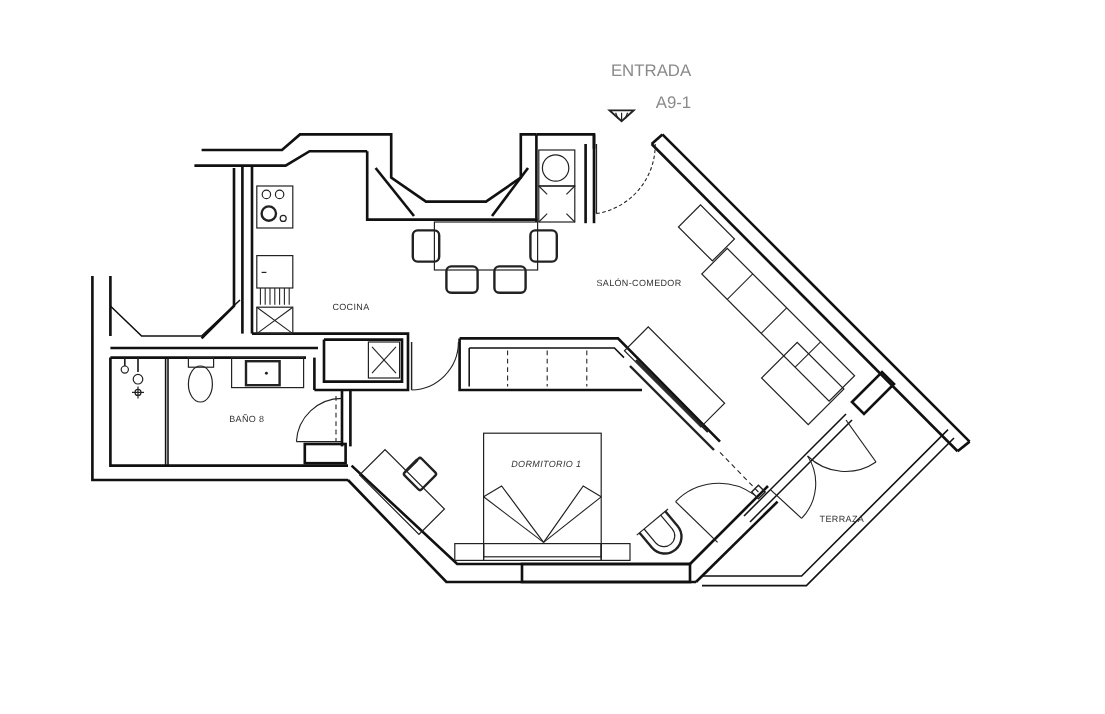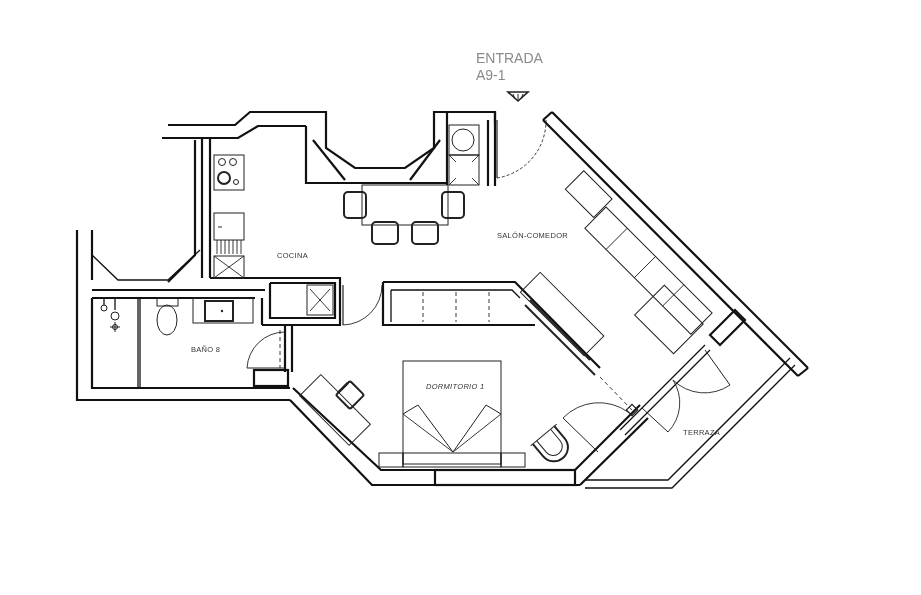--- a/index.html
+++ b/index.html
@@ -6,21 +6,21 @@
     body { width: 921px; height: 595px; position: relative; overflow: hidden; font-family: "Liberation Sans", sans-serif; }
     #plan { position: absolute; left: 0; top: 0; width: 921px; height: 595px; }
     .wall { fill: none; stroke: #111; stroke-width: 2.2; stroke-linejoin: miter; }
     .wall-thin { fill: none; stroke: #111; stroke-width: 1.3; }
     .furn { fill: none; stroke: #222; stroke-width: 1; }
     .furn-bold { fill: none; stroke: #222; stroke-width: 2; }
     .door-arc { fill: none; stroke: #222; stroke-width: 0.9; }
     .door-arc-dash { fill: none; stroke: #222; stroke-width: 0.9; stroke-dasharray: 3 2; }
     .dash { fill: none; stroke: #222; stroke-width: 0.9; stroke-dasharray: 4 3; }
     .lbl { position: absolute; font-size: 7.5px; color: #333; letter-spacing: 0.3px; white-space: nowrap; font-family: "Liberation Sans", sans-serif; }
-    .entrance { position: absolute; color: #8a8a8a; font-size: 14px; text-align: left; width: 100px; font-family: "Liberation Sans", sans-serif; }
+    .entrance { position: absolute; color: #8a8a8a; font-size: 14px; text-align: right; width: 100px; font-family: "Liberation Sans", sans-serif; }
   </style>
 </head>
 <body>
 
 <svg id="plan" viewBox="0 0 921 595" xmlns="http://www.w3.org/2000/svg">
 
   <g>
     <path d="M508 92 L528 92 L518 101 Z" fill="none" stroke="#222" stroke-width="1.6"></path>
     <line x1="513" y1="94" x2="515" y2="99" stroke="#222" stroke-width="1"></line>
     <line x1="518" y1="94" x2="518" y2="100" stroke="#222" stroke-width="1"></line>
@@ -225,19 +225,19 @@
 
     <g transform="rotate(-40 552 445)">
       <path class="furn-bold" d="M538 432 L538 448 A14 14 0 0 0 566 448 L566 432"></path>
       <path class="furn" d="M543 432 L543 447 A9 9 0 0 0 561 447 L561 432"></path>
       <line x1="535" y1="432" x2="569" y2="432" stroke="#222" stroke-width="1"></line>
     </g>
   </g>
 </svg>
 
 <div class="entrance" style="left:476px; top:50px;">ENTRADA</div>
-<div class="entrance" style="left:476px; top:67px;">A9-1</div>
+<div class="entrance" style="left:476px; top:77px;">A9-1</div>
 
 <div class="lbl" style="left:277px; top:211px;margin-top:40px;">COCINA</div>
 <div class="lbl" style="left:497px; top:231px;">SALÓN-COMEDOR</div>
 <div class="lbl" style="left:191px; top:345px;">BAÑO 8</div>
 <div class="lbl" style="left:426px; top:382px;font-style:italic;">DORMITORIO 1</div>
 <div class="lbl" style="left:683px; top:428px;text-align:center;">TERRAZA</div>
 
 </body></html>

